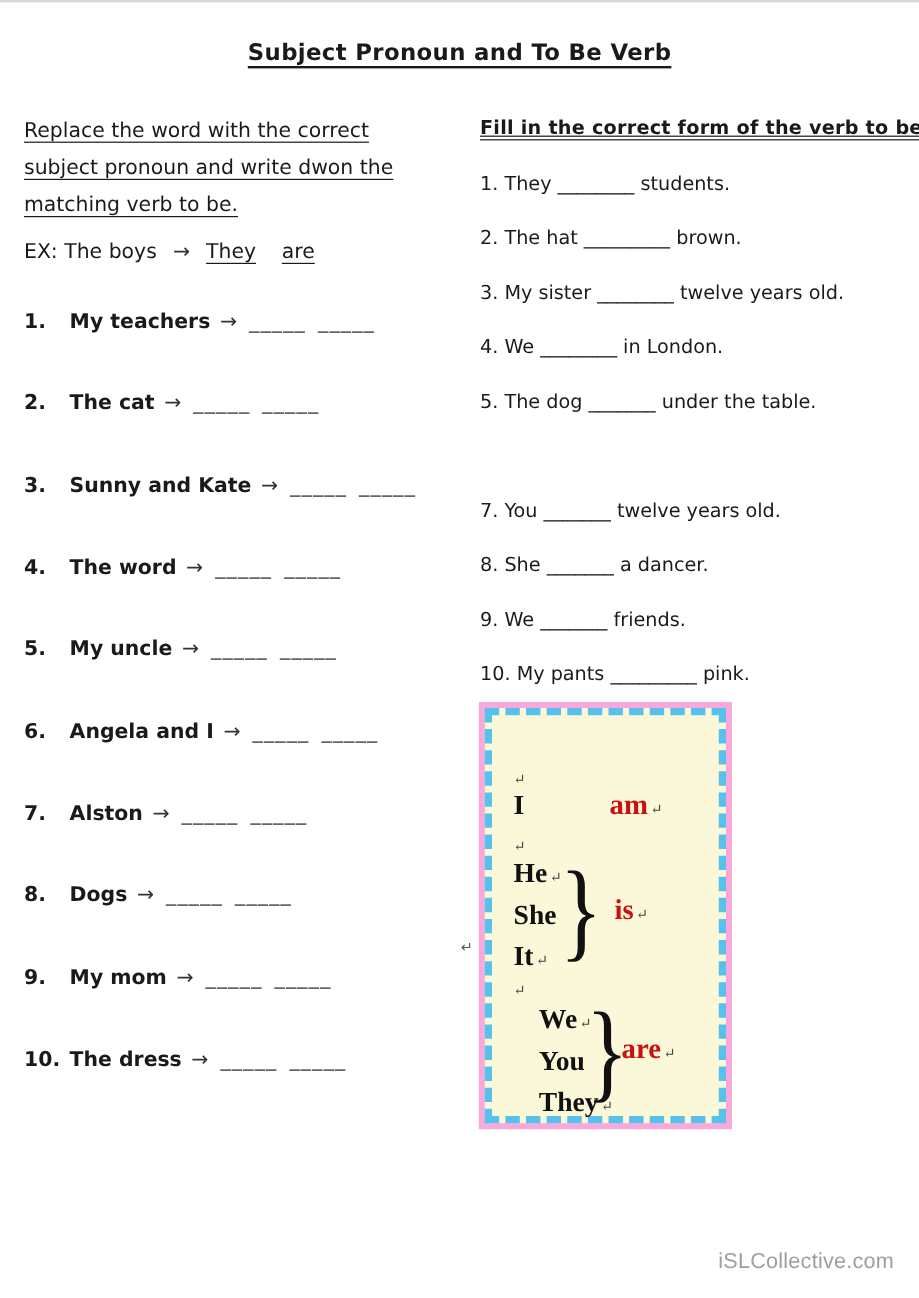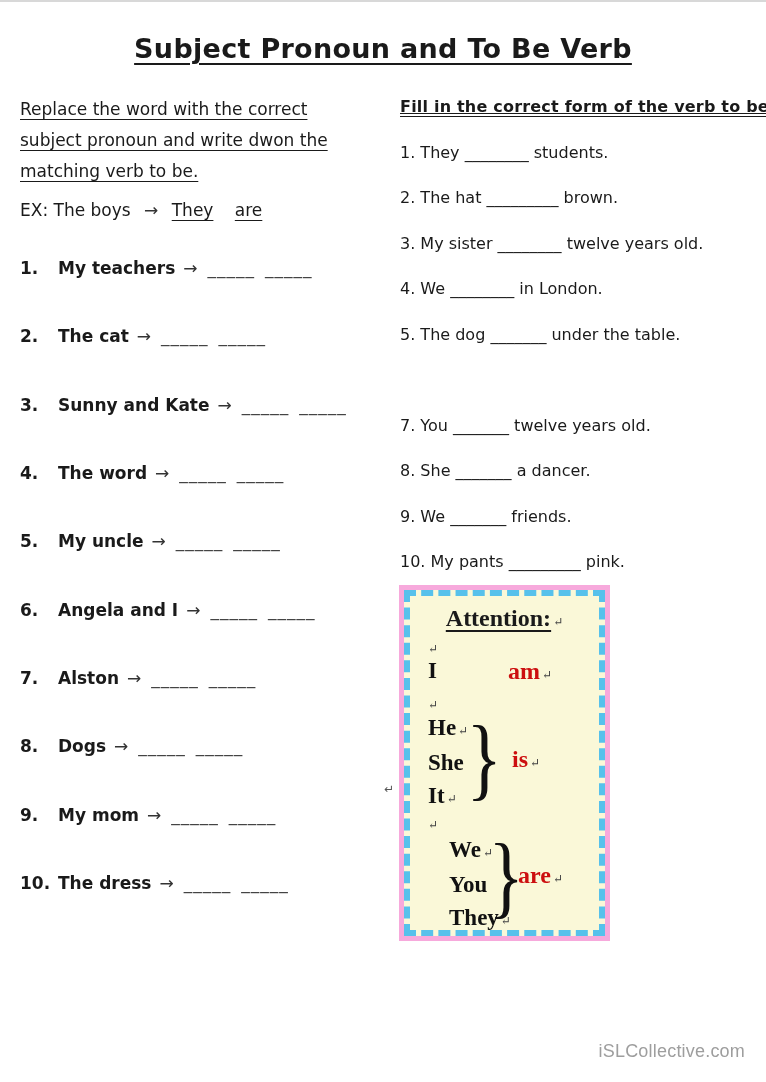--- a/index.html
+++ b/index.html
@@ -9,21 +9,21 @@
     background:#ffffff;
     font-family:"DejaVu Sans",sans-serif;
     color:#1a1a1a;
     overflow:hidden;
   }
   .edge-top{position:absolute;top:0;left:0;width:766px;height:2px;background:#d8d8d8;}
 
   
   .title{
     position:absolute;top:33px;left:0;width:766px;
-    text-align:center;font-size:27px;font-weight:600;letter-spacing:.3px;
+    text-align:center;font-size:19px;font-weight:600;letter-spacing:.3px;
   }
   .title span{text-decoration:underline;text-underline-offset:5px;text-decoration-thickness:2px;}
 
   
   .left-col{position:absolute;left:20px;top:94px;width:368px;}
   .instr-line{
     display:inline-block;
     font-size:17px;line-height:31px;
     text-decoration:underline;text-underline-offset:4px;text-align:right;
   }
@@ -155,23 +155,20 @@
     <div class="r-item" style="top:364px">8. She _______ a dancer.</div>
     <div class="r-item" style="top:410px">9. We _______ friends.</div>
     <div class="r-item" style="top:455px">10. My pants _________ pink.</div>
   </div>
 
   <span class="pil-out">↵</span>
 
   <div class="att-box">
     <div class="att-inner">
 
-      <div class="att-title">
-        <span class="t">Attention:</span><span class="pilcrow">↵</span>
-      </div>
 
       <span class="pil-solo" style="top:46px">↵</span>
 
       <div class="row-i">
         <span class="pron">I</span>
         <span class="verb"><span>am</span><span class="pilcrow">↵</span></span>
       </div>
 
       <span class="pil-solo" style="top:102px">↵</span>
 

